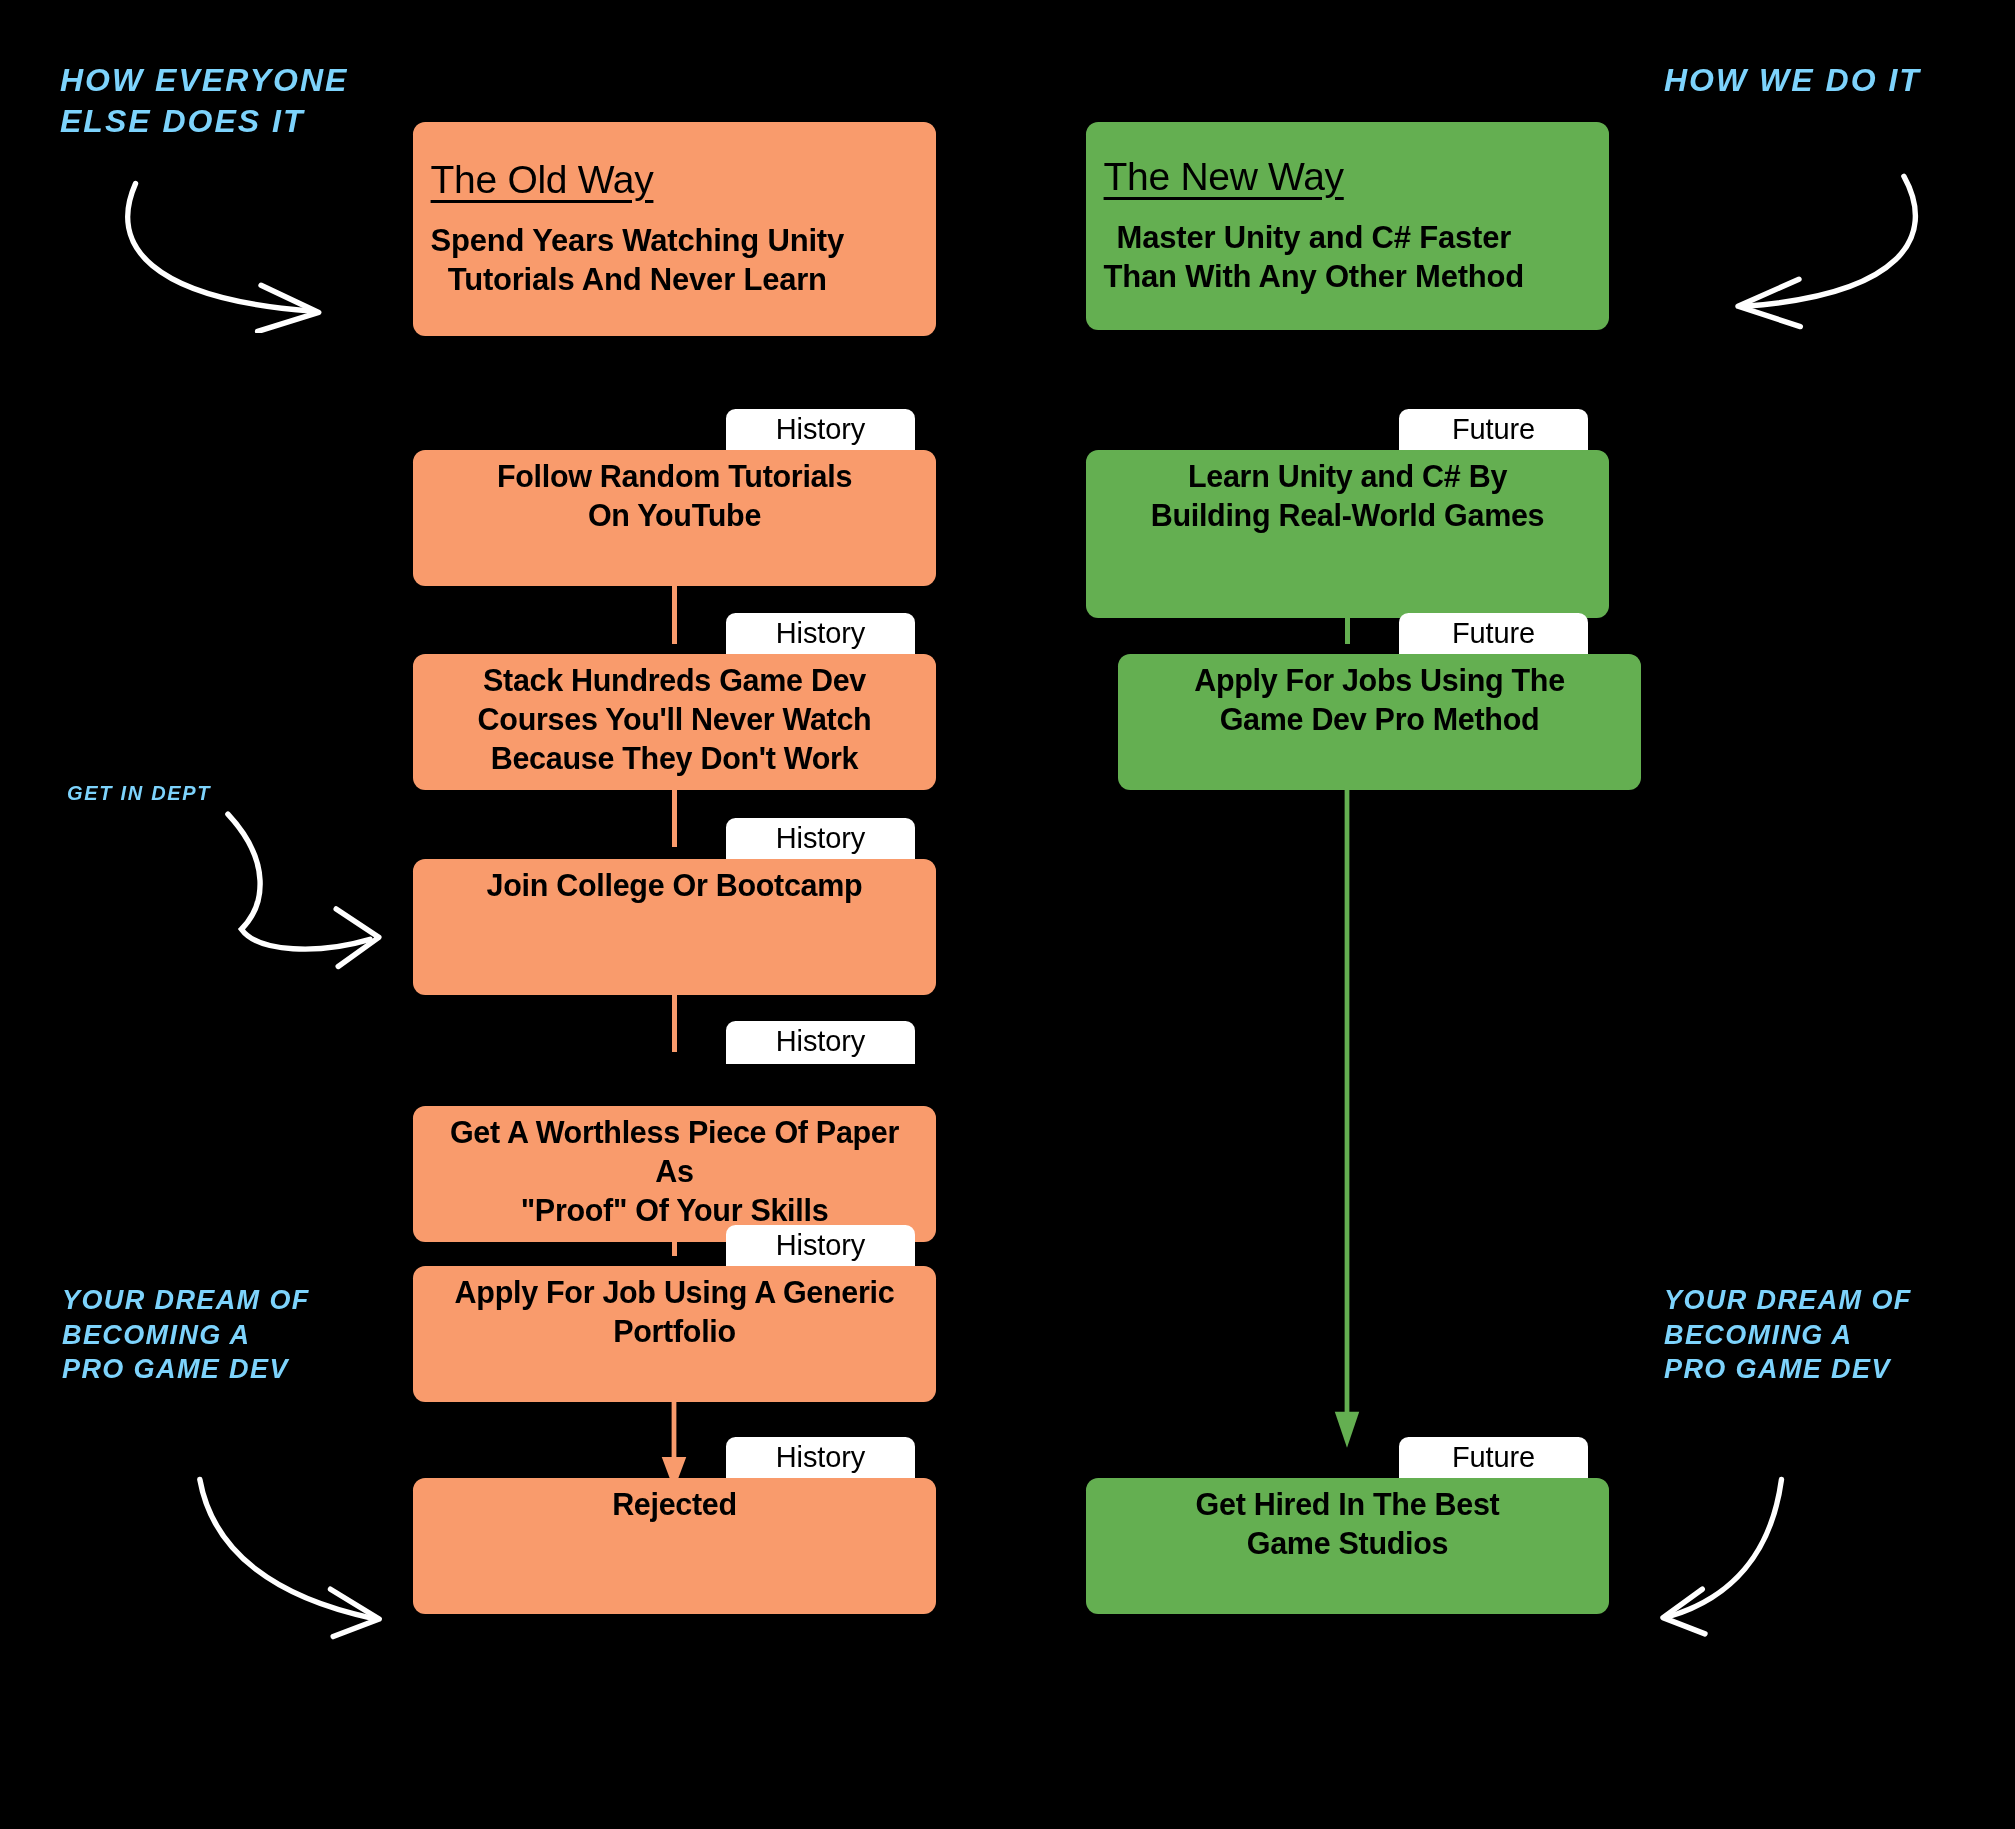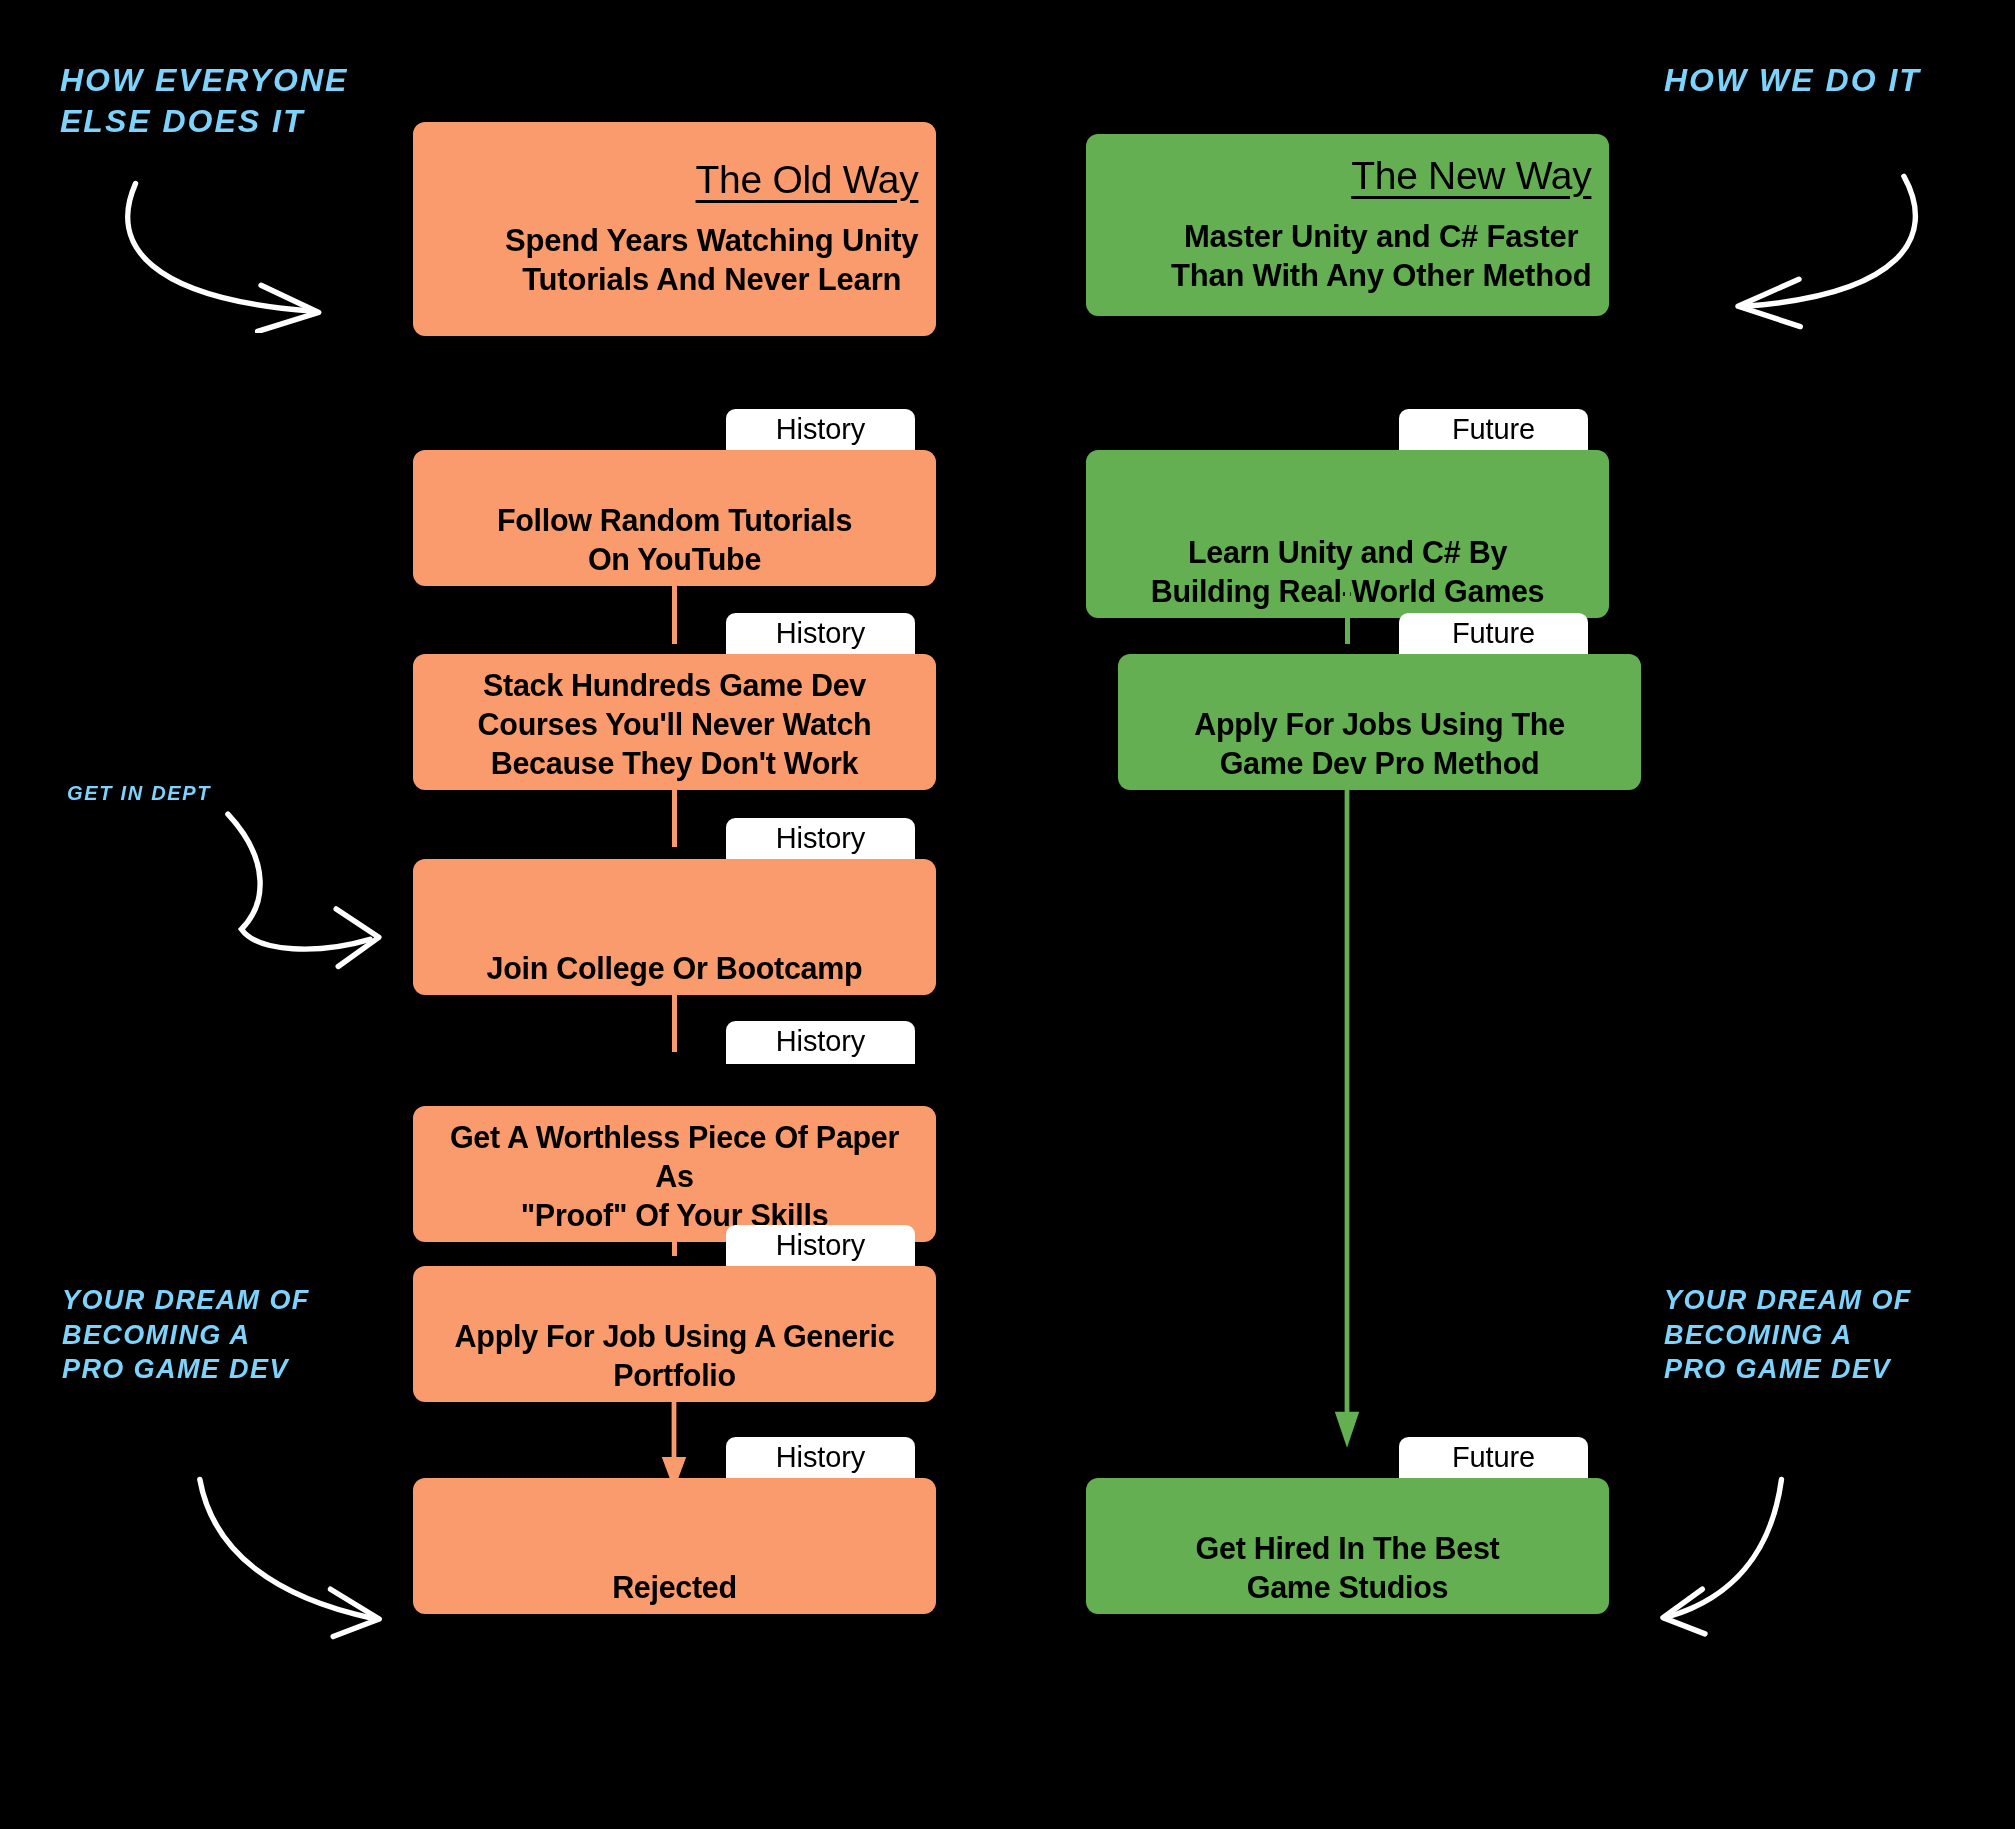--- a/index.html
+++ b/index.html
@@ -34,21 +34,21 @@
   .annot.md { font-size: 20px; letter-spacing: 1.7px; margin-top: 15px; }
   .annot.sm { font-size: 27px; letter-spacing: 1.4px; }
 
   .annot-arrow { position: absolute; pointer-events: none; }
 
   
   .card {
     position: absolute;
     border-radius: 12.2px;
     display: flex;
-    align-items: flex-end;
+    align-items: flex-start;
     justify-content: center;
     text-align: center;
     box-sizing: border-box;
     padding: 6.8px 17.6px;
     color: #000000;
   }
   .card.orange { background: #F99B6C; }
   .card.green  { background: #64AF51; }
 
   .card-title {
@@ -188,21 +188,21 @@
   <svg class="arrowhead" style="left:650px; top:1399px;" width="48" height="92" viewBox="0 0 70 135">
     <path d="M35,0 L35,95" stroke="#F99B6C" stroke-width="7" fill="none"></path>
     <path d="M17,85 L35,133 L53,85 Z" fill="#F99B6C"></path>
   </svg>
 
   <div class="tab" style="left:726px; top:1437px; width:189px; height:43px;">History</div>
   <div class="card orange" style="left:413px; top:1478px; width:523px; height:136px;">
     <span class="card-body-text" style="white-space:pre-line;">Rejected</span>
   </div>
 
-  <div class="card green" style="left:1086px; top:122px; width:523px; height:182px; flex-direction:column;margin-top:12px;">
+  <div class="card green" style="left:1086px; top:122px; width:523px; height:208px; flex-direction:column;">
     <div class="card-title">The New Way</div>
     <div class="card-sub" style="white-space:pre-line;">Master Unity and C# Faster
 Than With Any Other Method</div>
   </div>
 
   <div class="tab" style="left:1399px; top:409px; width:189px; height:43px;">Future</div>
   <div class="card green" style="left:1086px; top:450px; width:523px; height:168px;">
     <span class="card-body-text" style="white-space:pre-line;">Learn Unity and C# By
 Building Real-World Games</span>
   </div>

